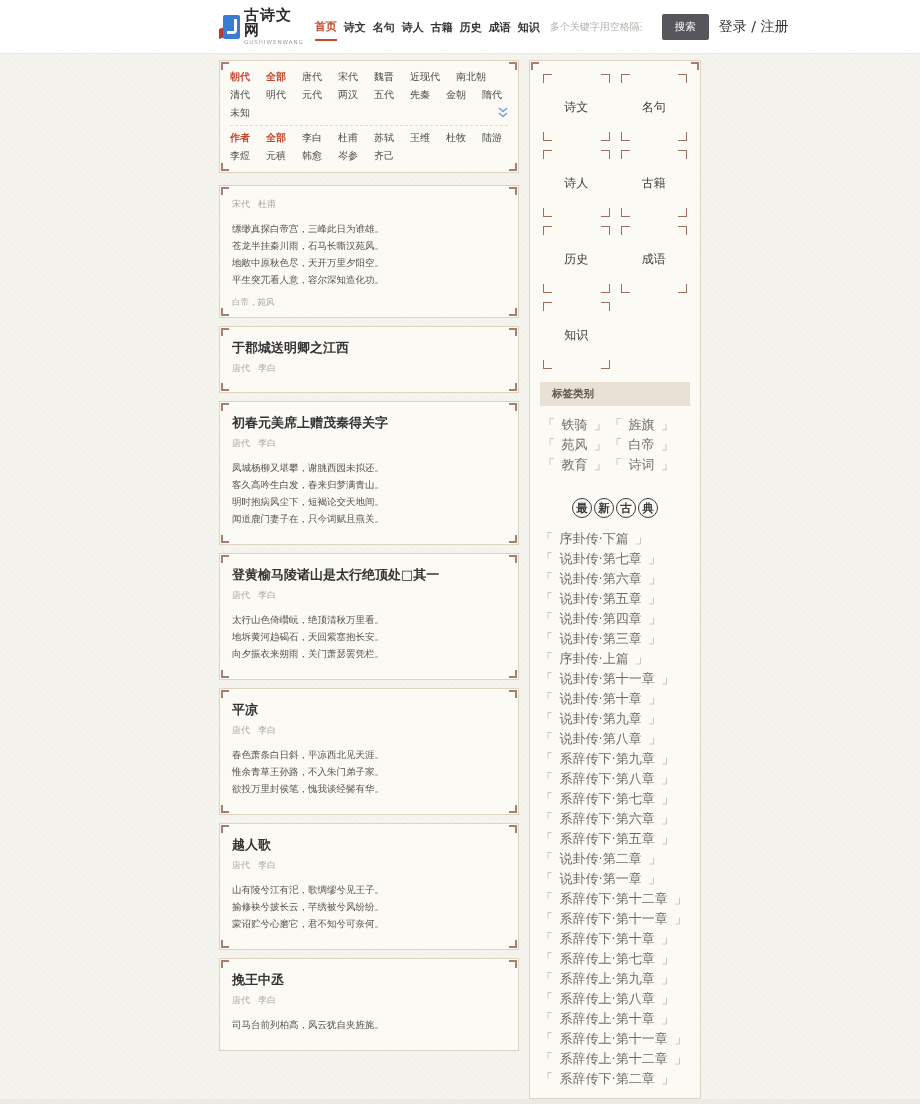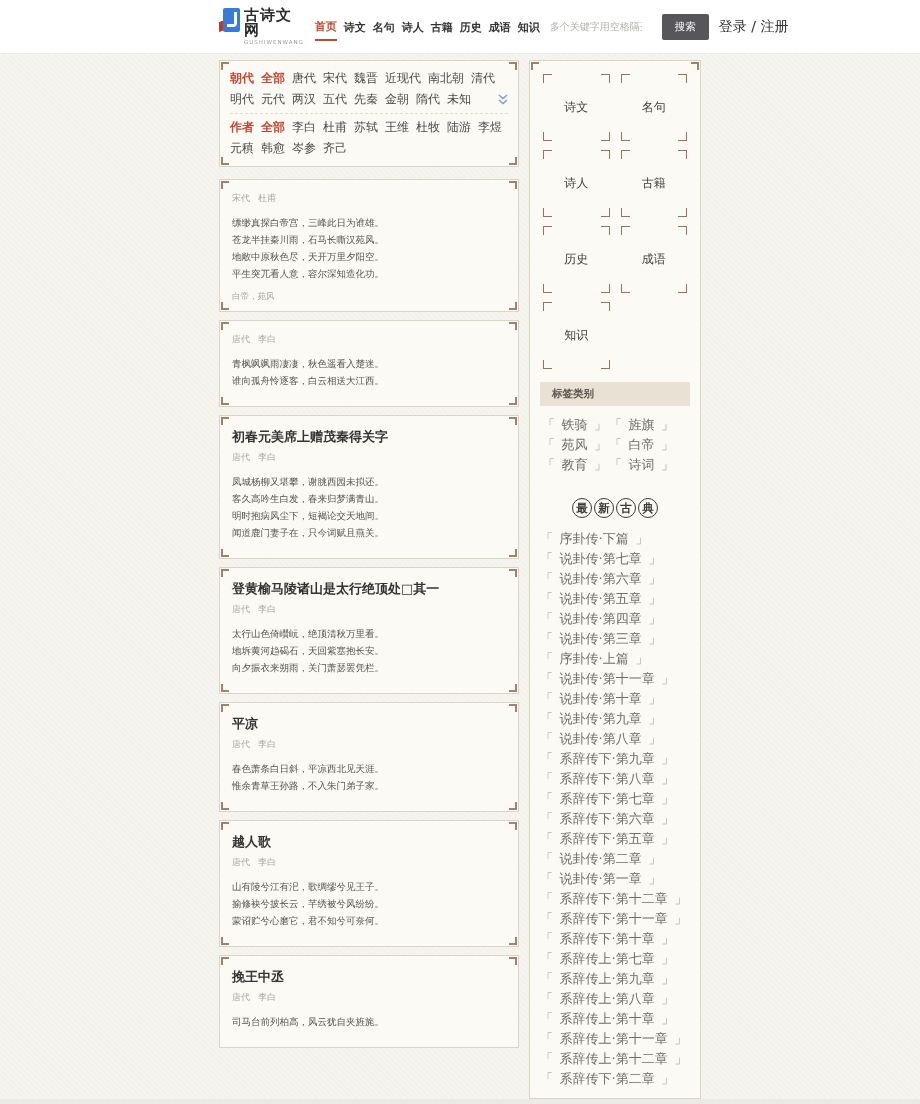--- a/index.html
+++ b/index.html
@@ -4,21 +4,21 @@
 <style>
   * { margin:0; padding:0; box-sizing:border-box; }
   html,body { background:#eceae4; }
   body { font-family:"DejaVu Sans","Liberation Sans",sans-serif; }
   .page { width:920px; margin:0 auto; background:#f5f4ef;
           background-image:repeating-linear-gradient(45deg, rgba(0,0,0,0.012) 0 2px, transparent 2px 4px); }
 
   
   .header { background:#fff; border-bottom:1px solid #ecebe7; height:54px; }
   .header-inner { width:482px; margin:0 auto; height:100%; display:flex; align-items:center; }
-  .logo { display:flex; margin-right:10px; }
+  .logo { display:flex; align-items:center; margin-right:10px; }
   .logo-icon { width:22px; height:24px; position:relative; margin-right:4px; }
   .logo-icon .blue { position:absolute; right:0; top:0; width:17px; height:24px; background:#3a7bd5; border-radius:2px; }
   .logo-icon .blue::after { content:""; position:absolute; left:4px; top:4px; width:7px; height:12px;
       border-right:3px solid #fff; border-bottom:3px solid #fff; border-radius:0 0 4px 0; }
   .logo-icon .red { position:absolute; left:0; bottom:1px; width:6px; height:10px; background:#c0392b; transform:skewY(-18deg); }
   .logo-text-wrap { display:flex; flex-direction:column; line-height:1; }
   .logo-title { font-family:"DejaVu Serif","Liberation Serif",serif; font-size:15px; font-weight:bold; color:#2b2b2b; letter-spacing:1px; }
   .logo-sub { font-size:5.5px; color:#9a9a9a; letter-spacing:1px; margin-top:2px; }
   .main-nav { display:flex; align-items:center; gap:7px; }
   .nav-item { font-size:11px; color:#333; font-weight:bold; text-decoration:none; padding:6px 0 5px; cursor:pointer; white-space:nowrap; }
@@ -37,21 +37,21 @@
   
   .frame { position:relative; background:#fbfaf5; border:1px solid #ddd5c4; }
   .corner { position:absolute; width:8px; height:8px; pointer-events:none; }
   .c-tl { top:1px; left:1px; border-top:2px solid #a5806e; border-left:2px solid #a5806e; }
   .c-tr { top:1px; right:1px; border-top:2px solid #a5806e; border-right:2px solid #a5806e; }
   .c-bl { bottom:1px; left:1px; border-bottom:2px solid #a5806e; border-left:2px solid #a5806e; }
   .c-br { bottom:1px; right:1px; border-bottom:2px solid #a5806e; border-right:2px solid #a5806e; }
 
   
   .filter-box { padding:4px 10px; margin-bottom:12px; }
-  .filter-row { display:flex; flex-wrap:wrap; align-items:center; gap:4px 7px; padding:5px 0; font-size:12px; }
+  .filter-row { display:flex; flex-wrap:wrap; align-items:center; gap:4px 16px; padding:5px 0; font-size:10px; }
   .filter-row.first { border-bottom:1px dashed #e4dccb; }
   .filter-label, .filter-all { color:#c5472f; font-weight:bold; cursor:pointer; }
   .filter-item { color:#4a4a4a; cursor:pointer; text-decoration:none; }
   .expand-icon { margin-left:auto; color:#7b9fd8; display:flex; flex-direction:column; line-height:5px; font-size:9px; cursor:pointer; }
 
   
   .poem-card { padding:12px 12px 8px; margin-bottom:8px; }
   .poem-title { font-size:13px; font-weight:bold; color:#333; cursor:pointer; margin-bottom:5px; }
   .poem-meta { font-size:9px; color:#a9a7a0; display:flex; gap:8px; margin-bottom:9px; }
   .stanza { margin-bottom:9px; }
@@ -153,27 +153,24 @@
               <div class="poem-line">地敞中原秋色尽，天开万里夕阳空。</div>
               <div class="poem-line">平生突兀看人意，容尔深知造化功。</div>
             </div>
             <div class="poem-tags"><span class="poem-tag">白帝</span><span class="poem-tag">苑风</span></div>
           </div>
           <div class="frame poem-card">
             <div class="corner c-tl"></div>
             <div class="corner c-tr"></div>
             <div class="corner c-bl"></div>
             <div class="corner c-br"></div>
-            <div class="poem-meta">
-              <span>唐代</span>
-              <span>李白</span>
-            </div>
-            <div class="stanza">
-              <div class="poem-line">青枫飒飒雨凄凄，秋色遥看入楚迷。</div>
-              <div class="poem-line">谁向孤舟怜逐客，白云相送大江西。</div>
+            <div class="poem-title">于郡城送明卿之江西</div>
+            <div class="poem-meta">
+              <span>唐代</span>
+              <span>李白</span>
             </div>
           </div>
           <div class="frame poem-card">
             <div class="corner c-tl"></div>
             <div class="corner c-tr"></div>
             <div class="corner c-bl"></div>
             <div class="corner c-br"></div>
             <div class="poem-title">初春元美席上赠茂秦得关字</div>
             <div class="poem-meta">
               <span>唐代</span>
@@ -208,20 +205,21 @@
             <div class="corner c-bl"></div>
             <div class="corner c-br"></div>
             <div class="poem-title">平凉</div>
             <div class="poem-meta">
               <span>唐代</span>
               <span>李白</span>
             </div>
             <div class="stanza">
               <div class="poem-line">春色萧条白日斜，平凉西北见天涯。</div>
               <div class="poem-line">惟余青草王孙路，不入朱门弟子家。</div>
+              <div class="poem-line">欲投万里封侯笔，愧我谈经鬓有华。</div>
             </div>
           </div>
           <div class="frame poem-card">
             <div class="corner c-tl"></div>
             <div class="corner c-tr"></div>
             <div class="corner c-bl"></div>
             <div class="corner c-br"></div>
             <div class="poem-title">越人歌</div>
             <div class="poem-meta">
               <span>唐代</span>

